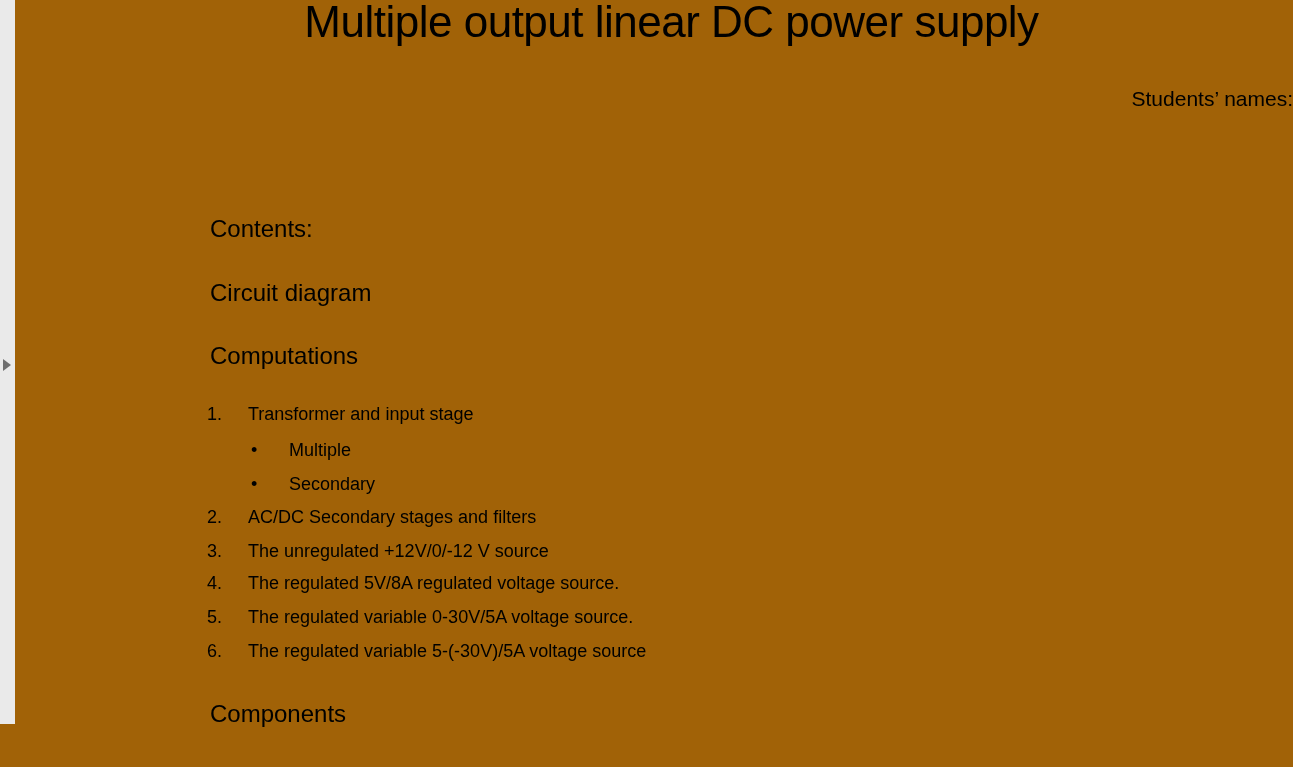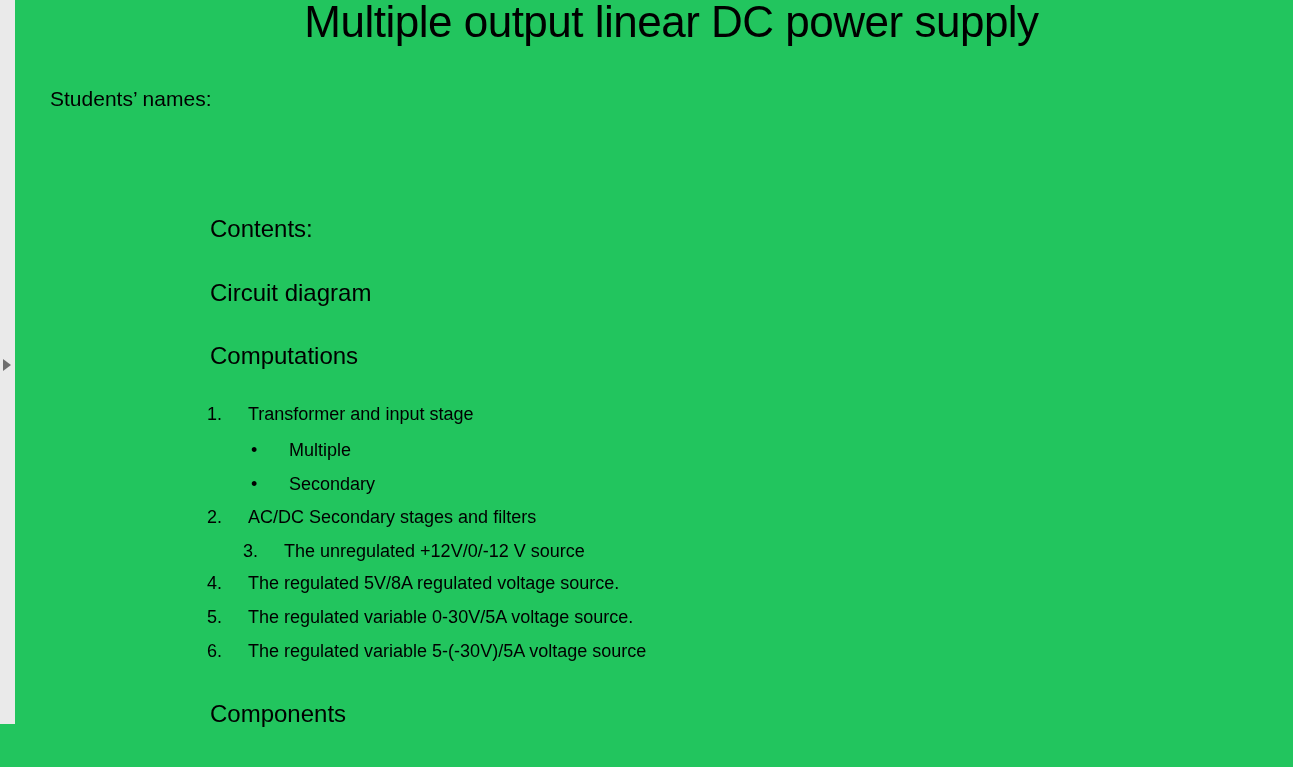--- a/index.html
+++ b/index.html
@@ -6,21 +6,21 @@
   html, body {
     width: 1293px; height: 767px;
     background: #ffffff;
     overflow: hidden;
     font-family: "Liberation Sans", sans-serif;
     color: #000000;
   }
   .page {
     position: relative;
     width: 1293px; height: 767px;
-    background: #22c55e;
+    background: #a16207;
   }
   
   .nav-strip {
     position: absolute;
     left: 0; top: 0;
     width: 15px; height: 724px;
     background: #eaeaea;
   }
   .expand-arrow {
     position: absolute;
@@ -38,39 +38,39 @@
   .doc-title {
     top: -4px; left: 50px; width: 1243px;
     text-align: center;
     font-size: 44px;
     font-weight: 400;
     line-height: 52px;
     letter-spacing: -0.5px;
   }
   .doc-subtitle {
     top: 87px; left: 50px; width: 1243px;
-    text-align: left;
+    text-align: right;
     font-size: 21px;
   }
   .heading { left: 170px; font-size: 24px; margin-left: 40px; }
   .h-contents      { top: 215px; }
   .h-circuit       { top: 279px; }
   .h-computations  { top: 342px; }
   .h-components    { top: 700px; }
 
   .li-row   { left: 207px; font-size: 18px; }
   .li-num   { display: inline-block; width: 41px; }
   .sub-row  { left: 251px; font-size: 18px; }
   .sub-mark { display: inline-block; width: 38px; }
 
   .r1 { top: 404px; }
   .rb1 { top: 440px; }
   .rb2 { top: 474px; }
   .r2 { top: 507px; }
-  .r3 { top: 541px; margin-left: 36px; }
+  .r3 { top: 541px; }
   .r4 { top: 562px; margin-top: 11px; }
   .r5 { top: 607px; }
   .r6 { top: 641px; }
 </style>
 </head>
 <body>
 
 <div class="page">
 
   <div class="nav-strip">

